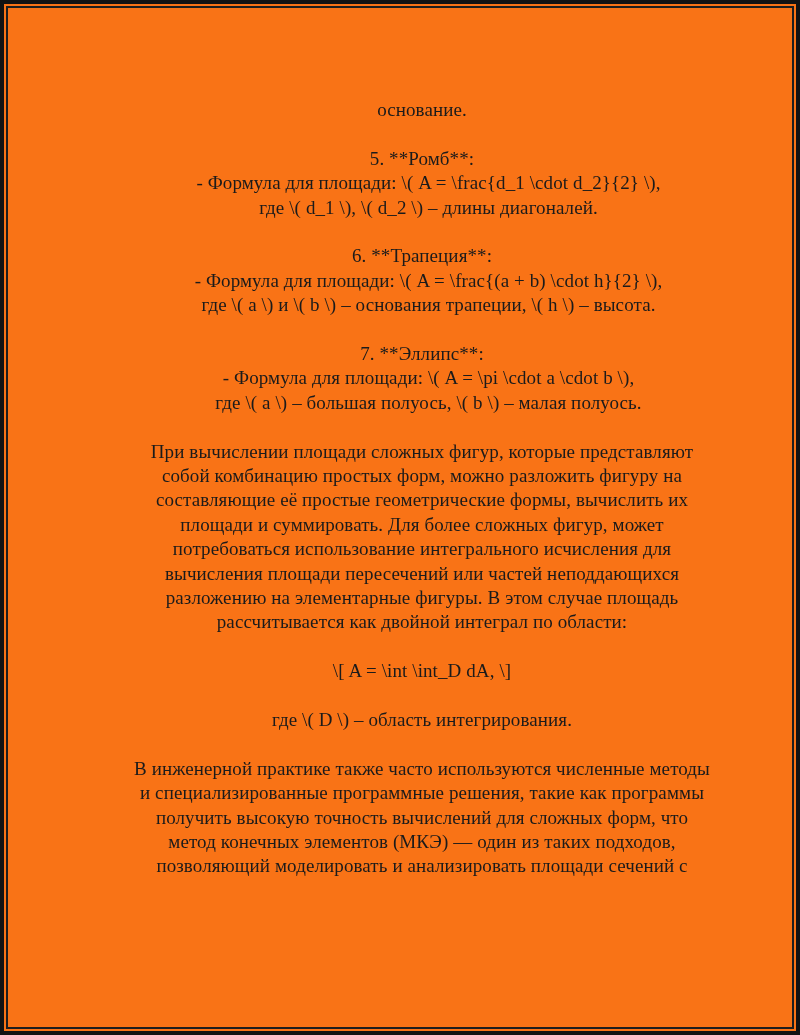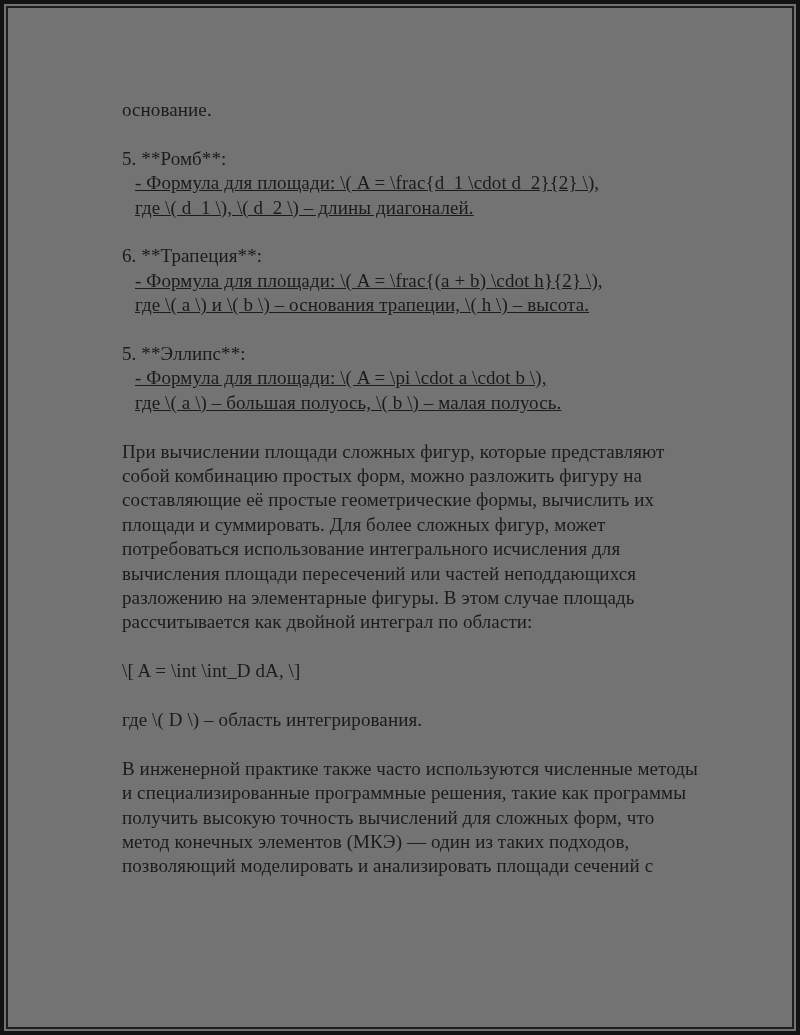--- a/index.html
+++ b/index.html
@@ -41,44 +41,43 @@
     margin-bottom: 24.4px;
   }
   .block:last-child {
     margin-bottom: 16px;
   }
   .line {
     white-space: pre;
   }
   .line.cont {
     padding-left: 13px;
-    text-decoration: underline;
   }
 </style>
 </head>
 <body>
 
-<div class="page" style="background: #737373; border-color: rgb(19, 19, 19);">
+<div class="page" style="background: #f97316; border-color: rgb(19, 19, 19); text-align: center;">
   <div class="inner-frame"></div>
   <div class="content" id="content" style="color: rgb(27, 27, 27);">
       <div class="block">
         <div class="line">основание.</div>
       </div>
       <div class="block">
         <div class="line">5. **Ромб**:</div>
         <div class="line cont">- Формула для площади: \( A = \frac{d_1 \cdot d_2}{2} \),</div>
         <div class="line cont">где \( d_1 \), \( d_2 \) – длины диагоналей.</div>
       </div>
       <div class="block">
         <div class="line">6. **Трапеция**:</div>
         <div class="line cont">- Формула для площади: \( A = \frac{(a + b) \cdot h}{2} \),</div>
         <div class="line cont">где \( a \) и \( b \) – основания трапеции, \( h \) – высота.</div>
       </div>
       <div class="block">
-        <div class="line">5. **Эллипс**:</div>
+        <div class="line">7. **Эллипс**:</div>
         <div class="line cont">- Формула для площади: \( A = \pi \cdot a \cdot b \),</div>
         <div class="line cont">где \( a \) – большая полуось, \( b \) – малая полуось.</div>
       </div>
       <div class="block">
         <div class="line">При вычислении площади сложных фигур, которые представляют</div>
         <div class="line">собой комбинацию простых форм, можно разложить фигуру на</div>
         <div class="line">составляющие её простые геометрические формы, вычислить их</div>
         <div class="line">площади и суммировать. Для более сложных фигур, может</div>
         <div class="line">потребоваться использование интегрального исчисления для</div>
         <div class="line">вычисления площади пересечений или частей неподдающихся</div>

